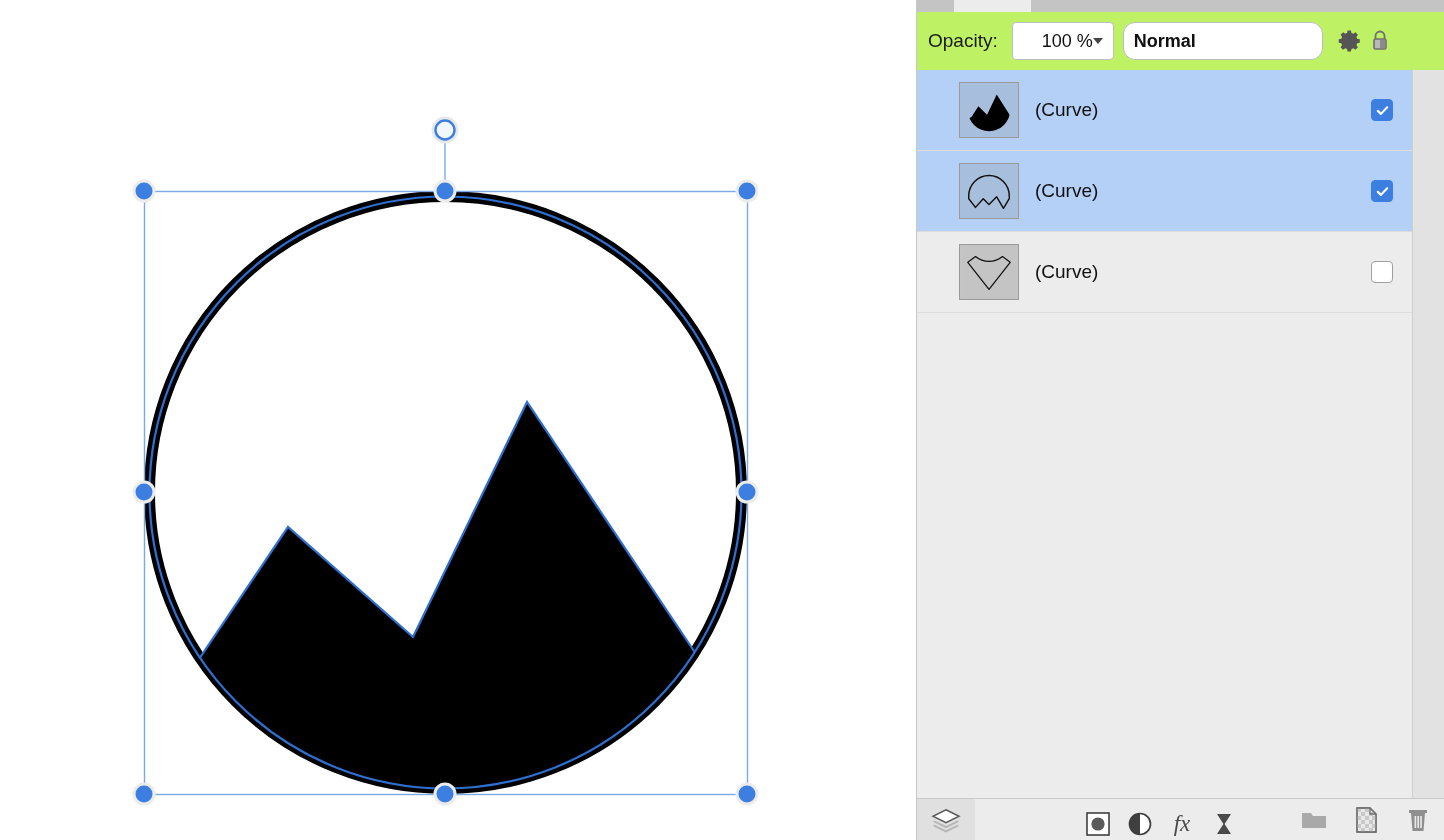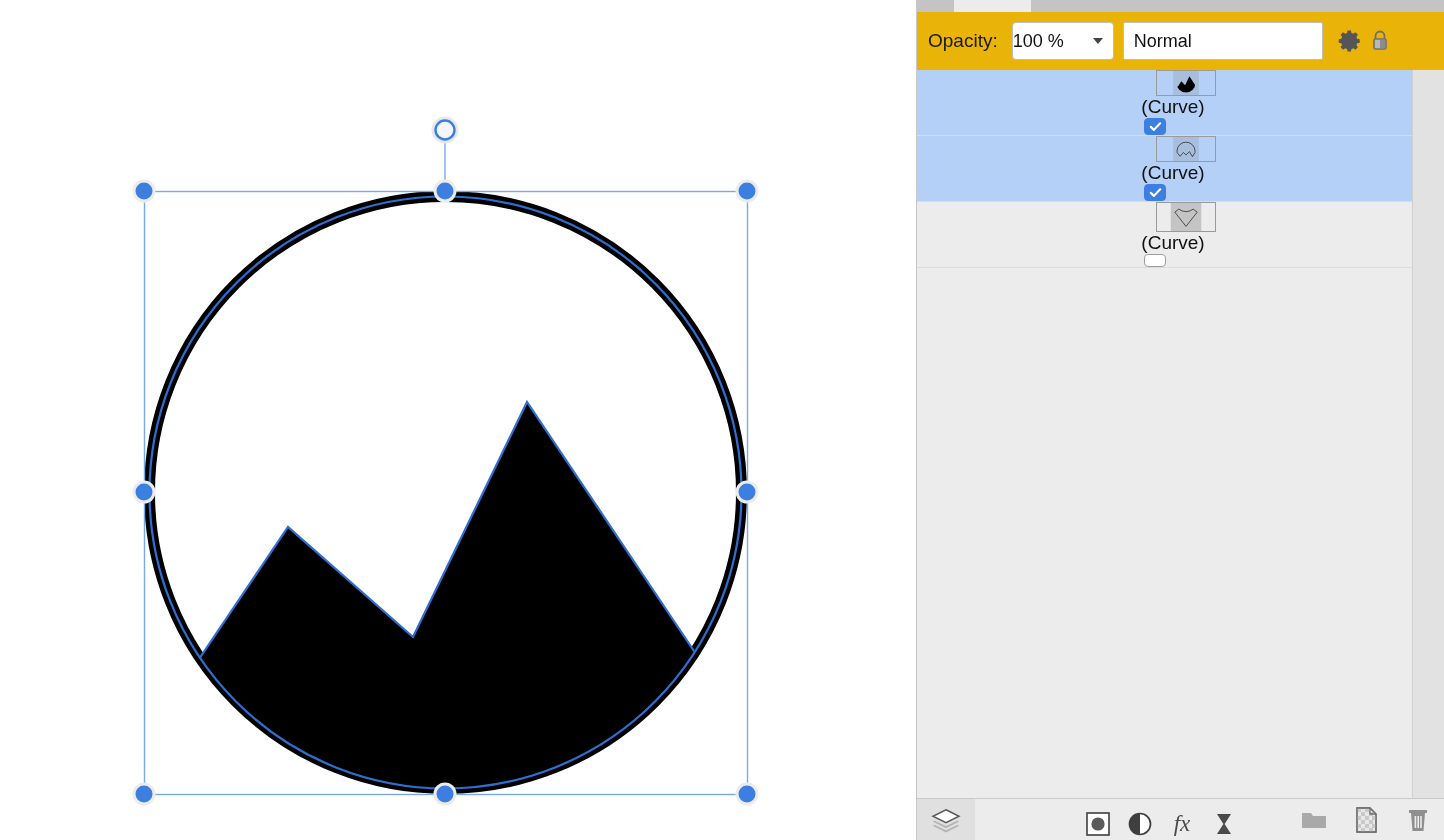--- a/index.html
+++ b/index.html
@@ -49,25 +49,26 @@
     border-bottom: 1px solid #b4b4b4;
   }
   #tab-stub-left  { left: 0px;   width: 37px; }
   #tab-stub-right { left: 114px; width: 414px; }
 
   
   #opacity-bar {
     position: absolute;
     left: 0; top: 12px;
     width: 528px; height: 58px;
-    background: #eab308;
+    background: #bef264;
     display: flex;
     align-items: center;
     padding-left: 11px;
     box-sizing: border-box;
+    text-align: right;
   }
   #opacity-label {
     font-size: 19px;
     color: #1a1a1a;
     margin-right: 14px;
     white-space: nowrap;
   }
   #opacity-combo {
     width: 102px; height: 38px;
     background: #ffffff;
@@ -87,25 +88,26 @@
     width: 0; height: 0;
     border-left: 5px solid transparent;
     border-right: 5px solid transparent;
     border-top: 6px solid #444;
     margin-right: 10px;
   }
   #blend-field {
     width: 200px; height: 38px;
     background: #ffffff;
     border: 1px solid #bdbdbd;
-    border-radius: 2px;
+    border-radius: 12px;
     display: flex;
     align-items: center;
     box-sizing: border-box;
     margin-right: 12px;
+    font-weight: bold;
   }
   #blend-value {
     font-size: 18px;
     color: #111;
     padding-left: 10px;
   }
   .toolbtn-icon {
     width: 30px; height: 30px;
     display: flex;
     align-items: center;
@@ -116,26 +118,25 @@
   #layer-list {
     position: absolute;
     left: 0; top: 70px;
     width: 496px;
     bottom: 42px;
     background: #ececec;
     overflow: hidden;
   }
   .layer-row {
     position: relative;
-    height: 66px;
+    height: 81px;
     display: flex;
     align-items: center;
     border-bottom: 1px solid #dcdcdc;
     box-sizing: border-box;
-    flex-direction: column;
   }
   .layer-row.selected { background: #b4d0f7; }
   .layer-row.unselected { background: #ececec; }
   .layer-thumb {
     width: 60px; height: 56px;
     margin-left: 42px;
     border: 1px solid #9a9a9a;
     box-sizing: border-box;
     display: block;
   }

